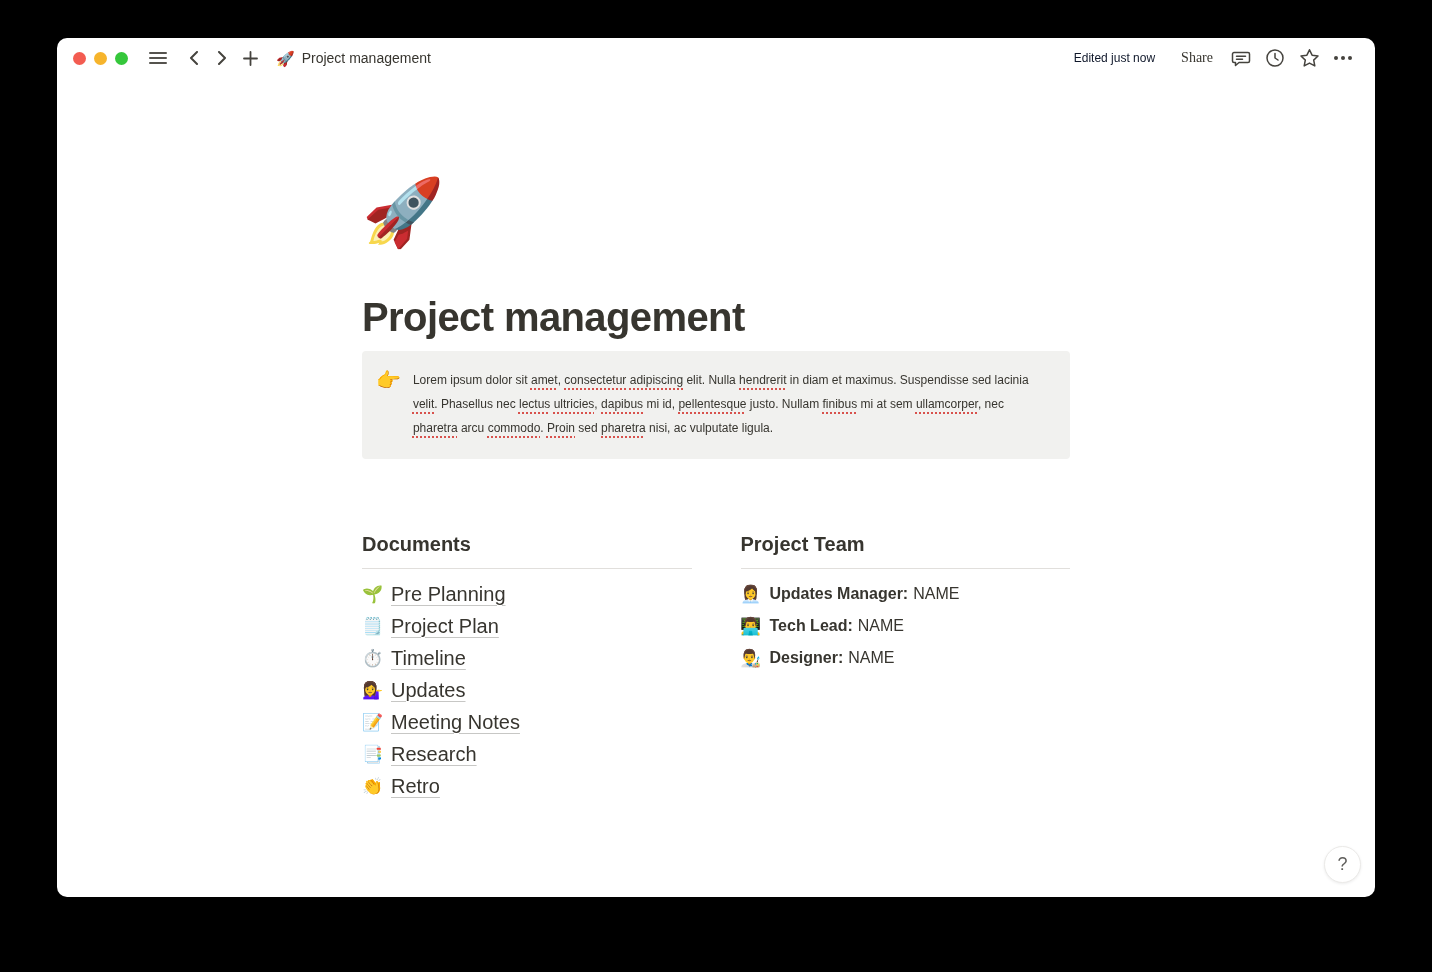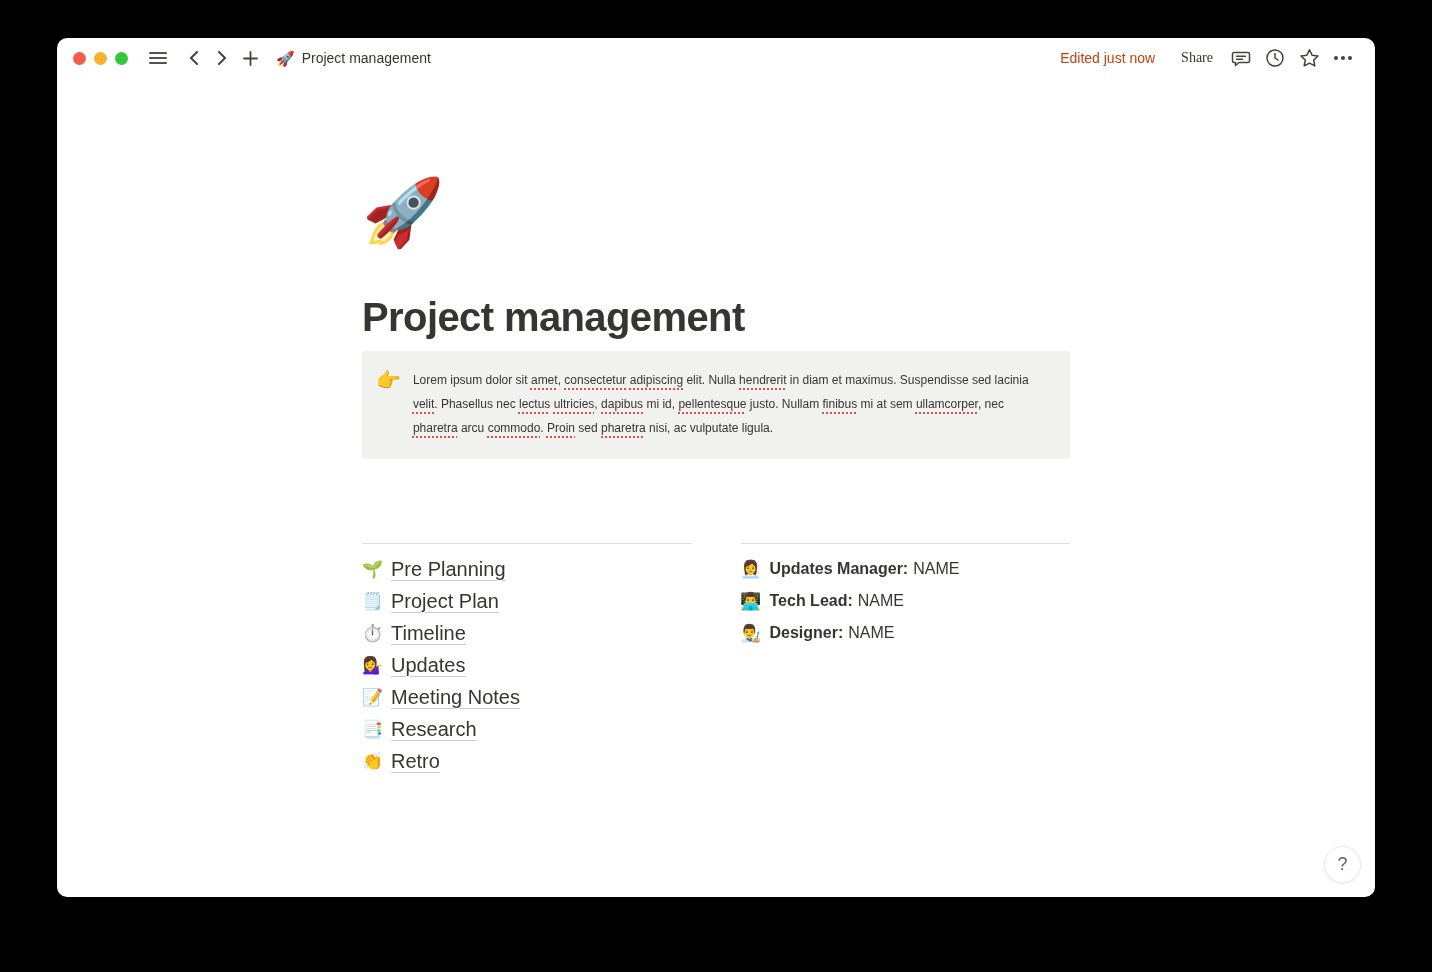--- a/index.html
+++ b/index.html
@@ -24,21 +24,21 @@
   .tb-btn {
     display:flex; align-items:center; justify-content:center;
     width:28px; height:28px; border-radius:4px; cursor:pointer; color:#45433e;
   }
   .tb-btn svg { display:block; }
   .hamburger { margin-right:8px; }
   .crumb { display:flex; align-items:center; gap:7px; margin-left:12px; cursor:pointer; }
   .crumb-emoji { font-size:15px; line-height:1; }
   .crumb-title { font-size:14px; color:#37352f; }
   .tb-right { margin-left:auto; display:flex; align-items:center; gap:6px; }
-  .edited { font-size:14px; color:#c2410c; margin-right:12px; }
+  .edited { font-size:12px; color:#0f172a; margin-right:12px; }
   .share { font-size:14px; color:#37352f; padding:4px 8px; border-radius:4px; cursor:pointer;font-family:Liberation Serif, serif; }
 
   
   .content { position:absolute; top:40px; bottom:0; left:0; right:0; overflow:hidden; }
   .page-col { width:708px; margin:0 auto; }
   .page-icon { margin-top:95px; font-size:66px; line-height:78px; cursor:pointer; width:80px; }
   h1.page-title {
     margin-top:42px; font-size:40px; line-height:1.2; font-weight:700;
     letter-spacing:-0.6px; color:#37352f;
   }
@@ -180,20 +180,21 @@
 
       <div class="callout">
         <span class="callout-emoji">👉</span>
         <div>
           <div class="callout-para"><span class="seg">Lorem ipsum dolor sit </span><span class="seg misspelled">amet</span><span class="seg">, </span><span class="seg misspelled">consectetur</span><span class="seg"> </span><span class="seg misspelled">adipiscing</span><span class="seg"> elit. Nulla </span><span class="seg misspelled">hendrerit</span><span class="seg"> in diam et maximus. Suspendisse sed lacinia </span><span class="seg misspelled">velit</span><span class="seg">. Phasellus nec </span><span class="seg misspelled">lectus</span><span class="seg"> </span><span class="seg misspelled">ultricies</span><span class="seg">, </span><span class="seg misspelled">dapibus</span><span class="seg"> mi id, </span><span class="seg misspelled">pellentesque</span><span class="seg"> justo. Nullam </span><span class="seg misspelled">finibus</span><span class="seg"> mi at sem </span><span class="seg misspelled">ullamcorper</span><span class="seg">, nec </span><span class="seg misspelled">pharetra</span><span class="seg"> arcu </span><span class="seg misspelled">commodo</span><span class="seg">. </span><span class="seg misspelled">Proin</span><span class="seg"> sed </span><span class="seg misspelled">pharetra</span><span class="seg"> nisi, ac vulputate ligula.</span></div>
         </div>
       </div>
 
       <div class="columns">
         <div class="col">
+          <div class="col-heading">Documents</div>
           <hr class="col-divider">
           <div>
 
           <div class="doc-row">
                 <span class="doc-emoji">🌱</span>
                 <a class="doc-link">Pre Planning</a>
               </div>
               <div class="doc-row">
                 <span class="doc-emoji">🗒️</span>
                 <a class="doc-link">Project Plan</a>
@@ -215,20 +216,21 @@
                 <a class="doc-link">Research</a>
               </div>
               <div class="doc-row">
                 <span class="doc-emoji">👏</span>
                 <a class="doc-link">Retro</a>
               </div>
             </div>
         </div>
 
         <div class="col">
+          <div class="col-heading">Project Team</div>
           <hr class="col-divider">
           <div>
 
           <div class="team-row">
                 <span class="team-emoji">👩‍💼</span>
                 <span class="team-text"><b>Updates Manager:</b><span>NAME</span></span>
               </div>
               <div class="team-row">
                 <span class="team-emoji">👨‍💻</span>
                 <span class="team-text"><b>Tech Lead:</b><span>NAME</span></span>

